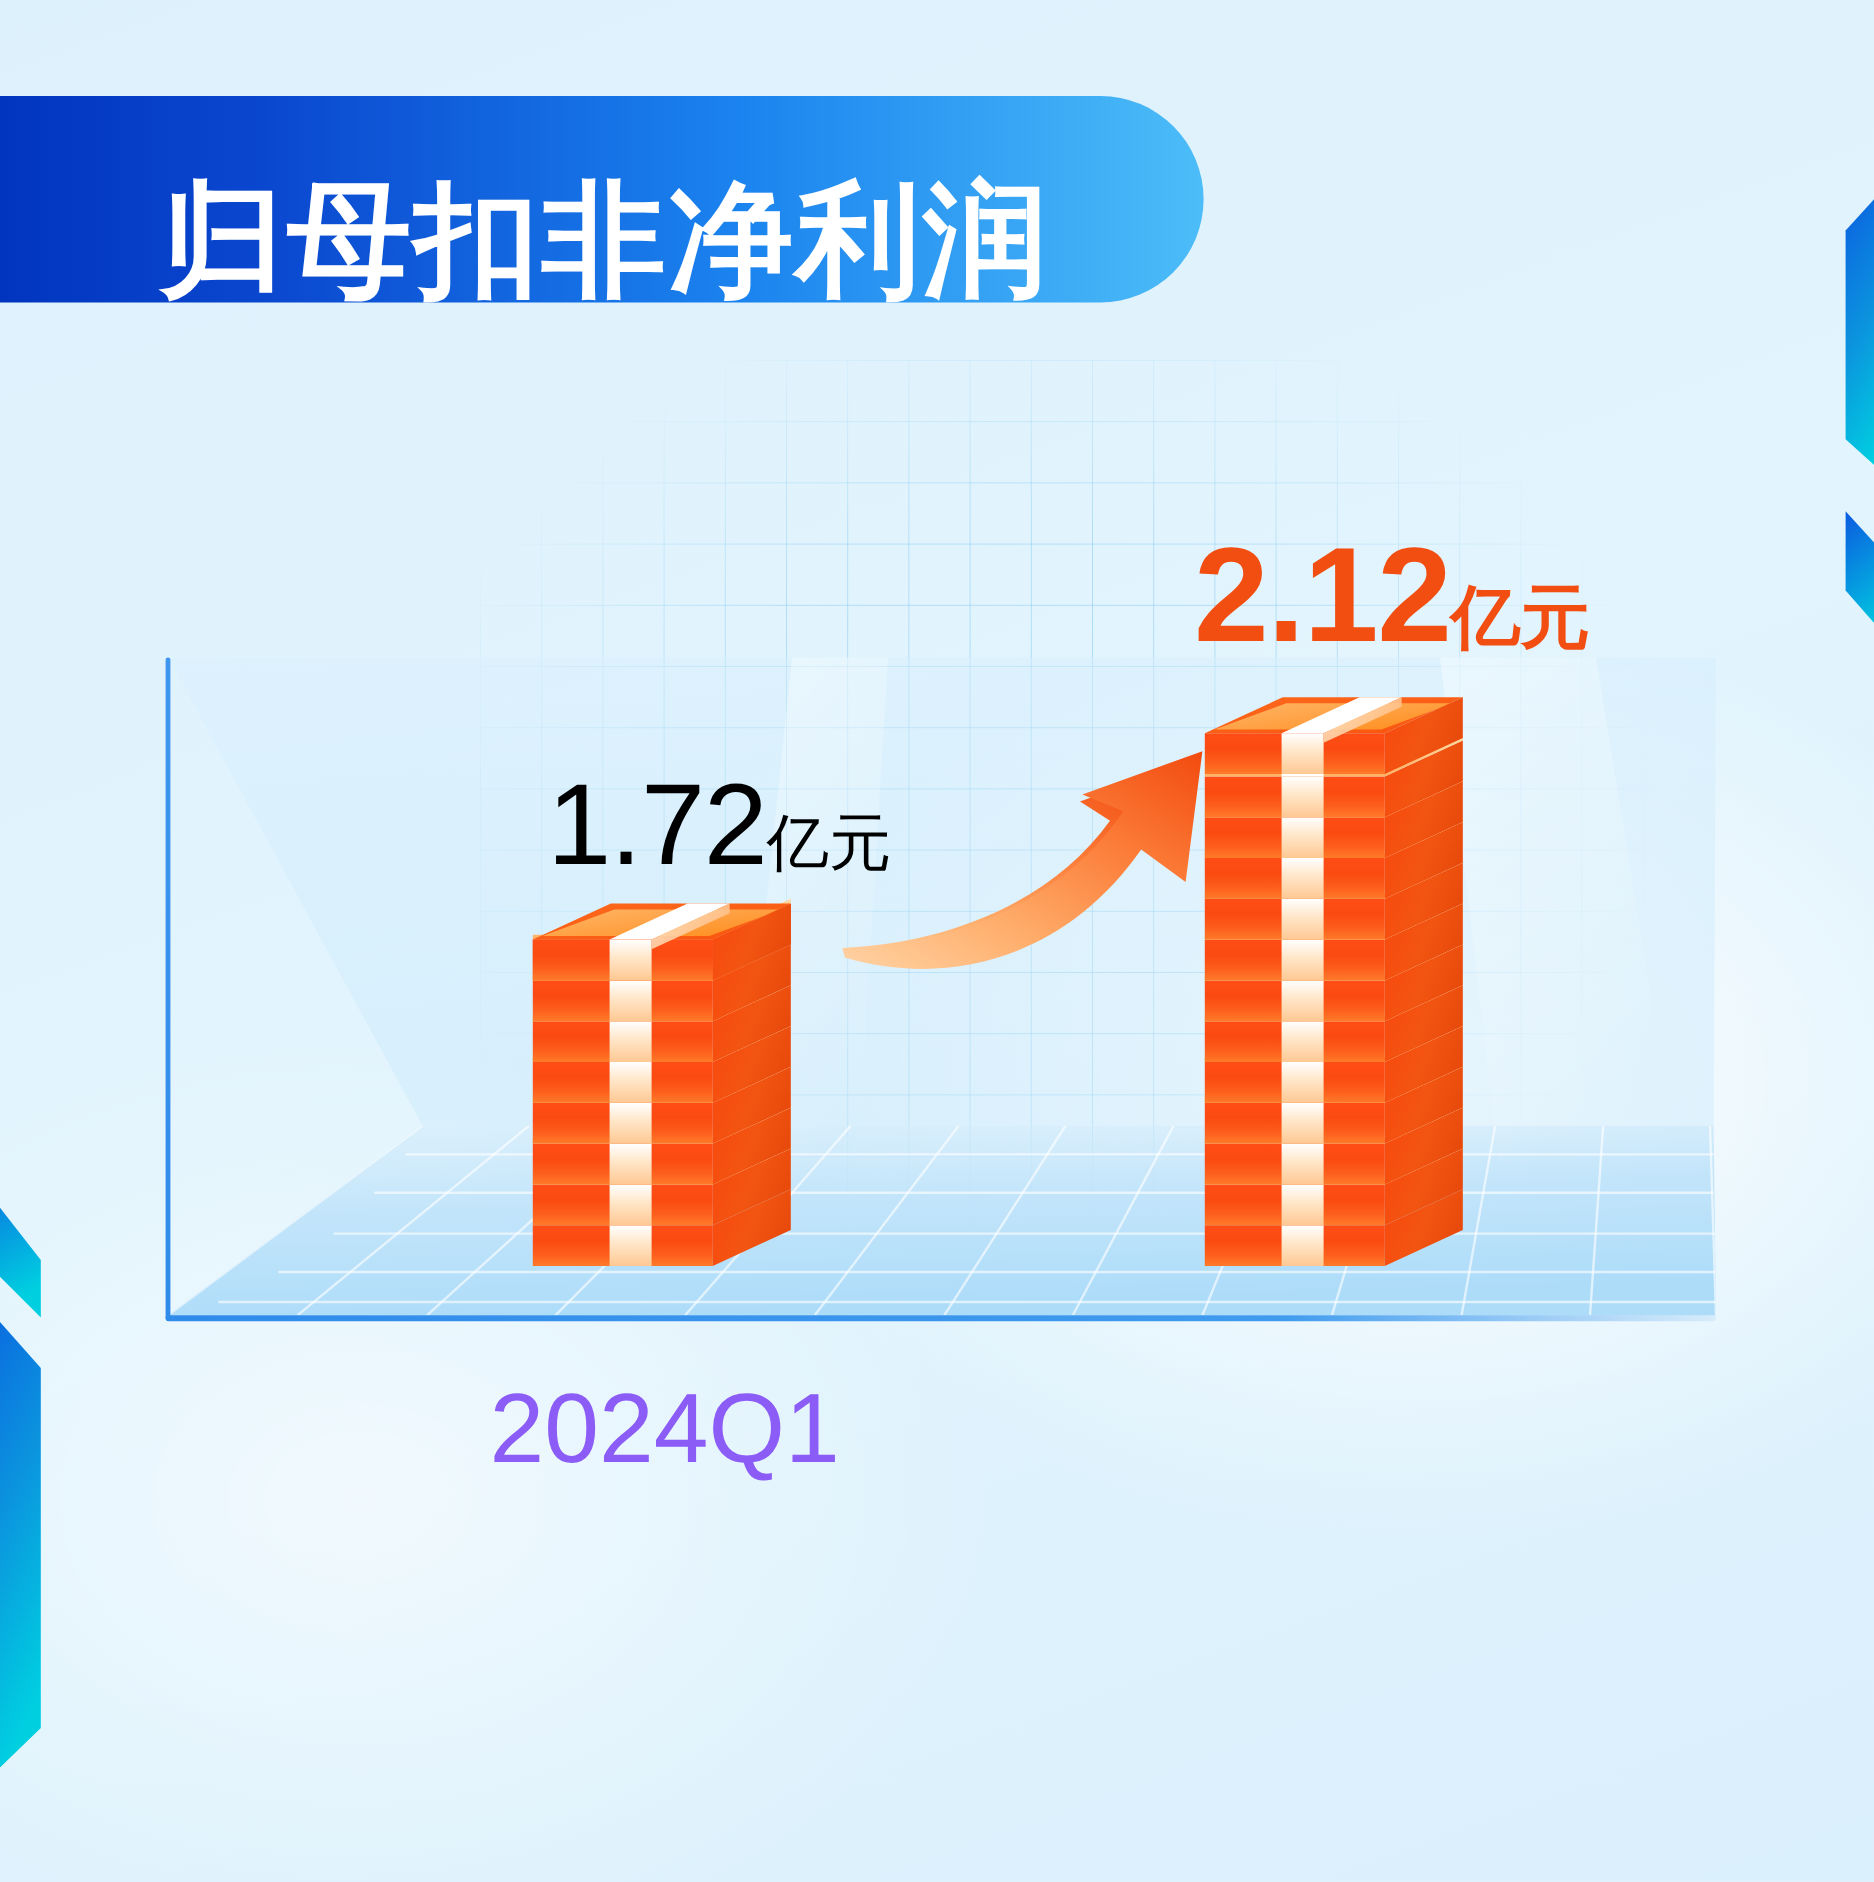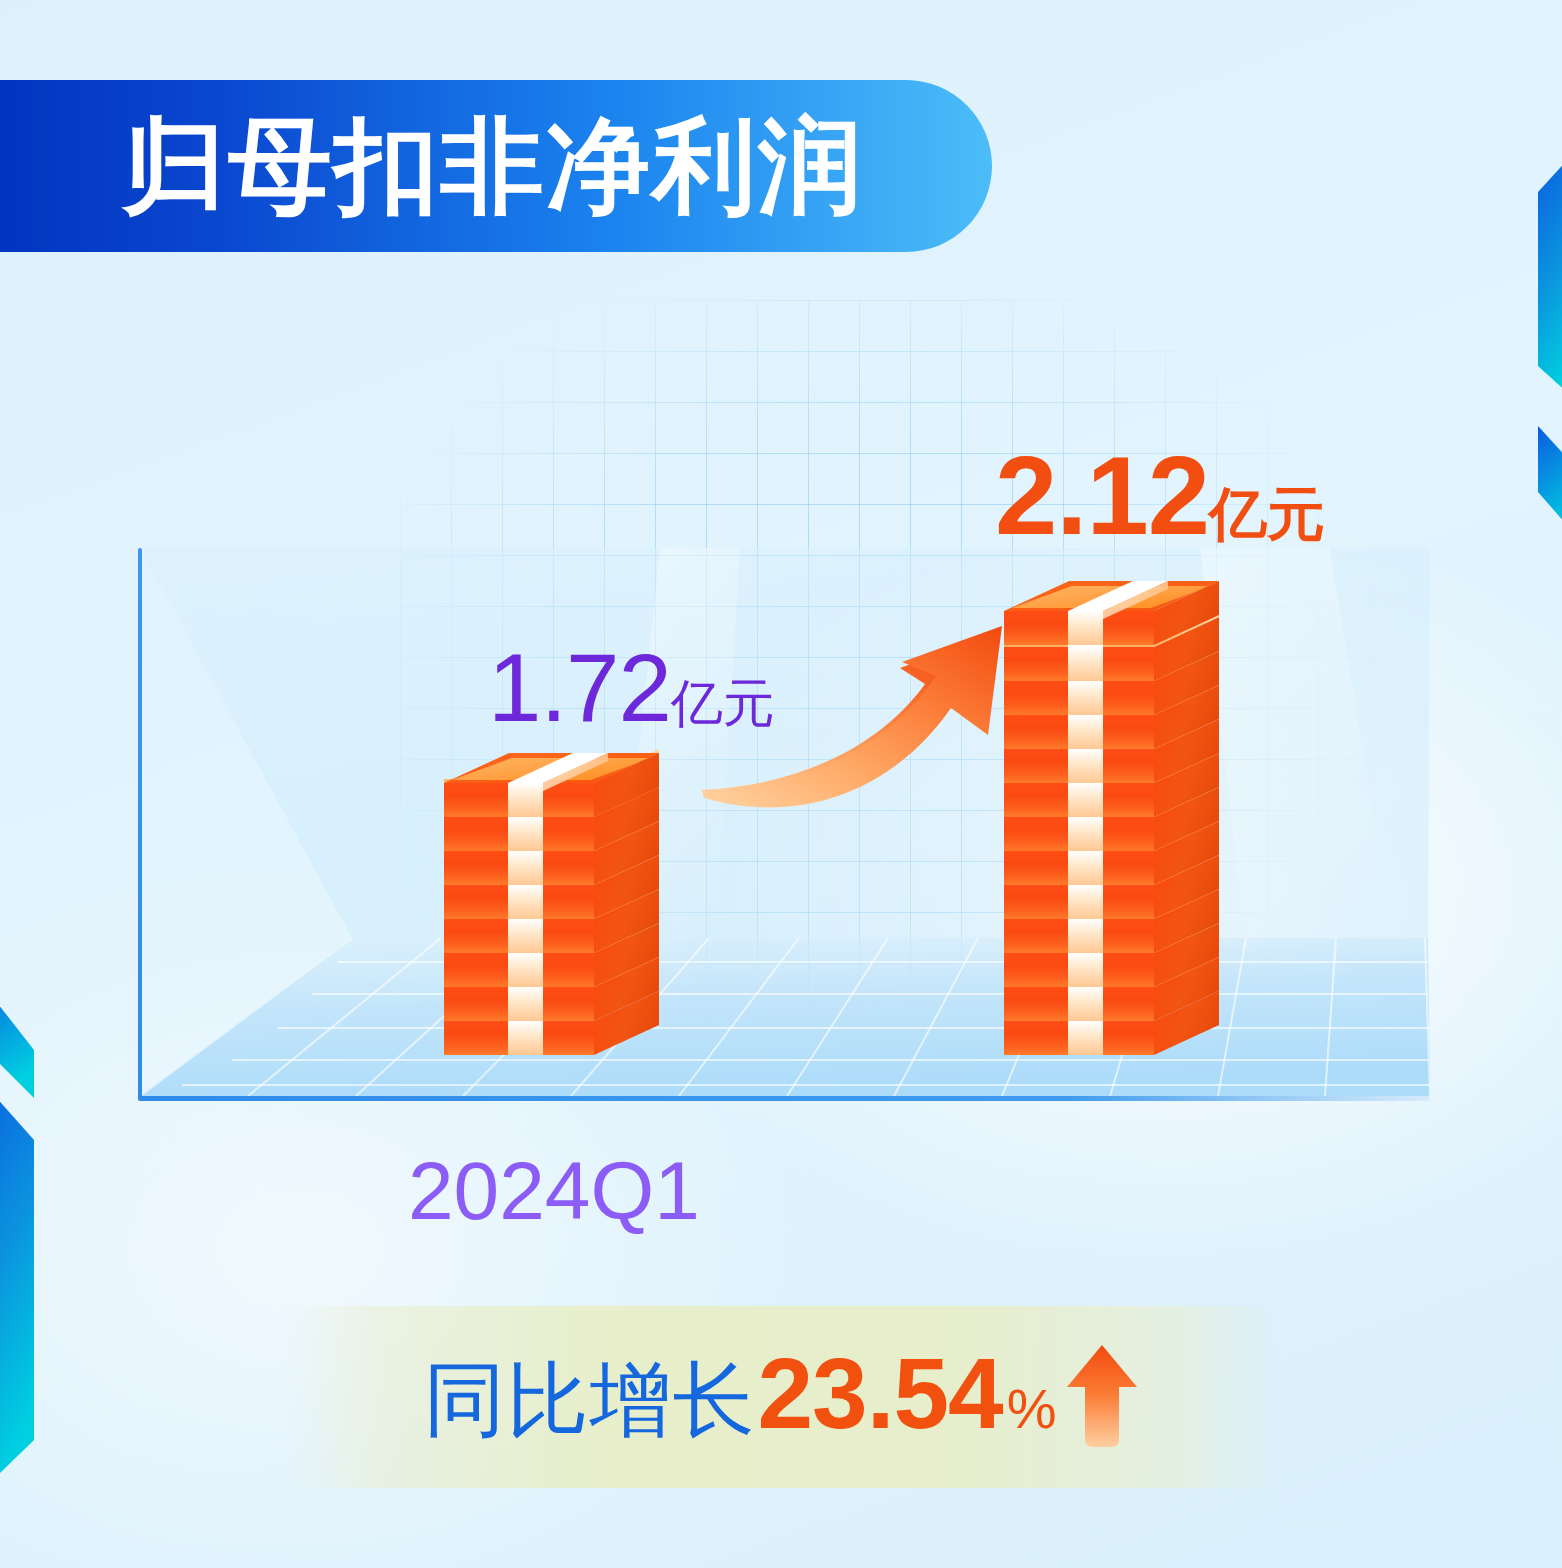--- a/index.html
+++ b/index.html
@@ -35,21 +35,21 @@
 
   
   .deco{position:absolute;}
   .deco svg{display:block;}
 
   
   .title-banner{
     position:absolute;left:0;top:80px;width:992px;height:172px;
     border-radius:0 86px 86px 0;
     background:linear-gradient(90deg,#0235bf 0%,#0a47cf 22%,#1b84ef 62%,#4cbdf8 100%);
-    display:flex;align-items:center;
+    display:flex;align-items:flex-end;padding-left:11px;
   }
   .title-text{
     color:#ffffff;font-size:104px;font-weight:bold;
     letter-spacing:2px;margin-left:122px;line-height:1;
     white-space:nowrap;
     font-family:"DejaVu Sans","Liberation Sans",sans-serif;
   }
 
   
   .chart{position:absolute;left:0;top:0;width:1562px;height:1568px;pointer-events:none;}
@@ -59,21 +59,21 @@
   .axis-h{position:absolute;left:138px;top:1096px;width:1292px;height:5px;
           background:linear-gradient(to right,#2f8bea 0%,#3f9bee 72%,rgba(120,180,235,.15) 100%);border-radius:2px;}
 
   
   .val-label{position:absolute;white-space:nowrap;line-height:1;}
   .val-num{font-size:96px;font-weight:500;letter-spacing:-1px;}
   .val-num.big{font-size:112px;font-weight:bold;}
   .val-unit{font-size:52px;font-weight:500;}
   .val-unit.big{font-size:58px;font-weight:bold;}
 
-  #label2024{left:488px;top:640px;color:#6d28d9;}
+  #label2024{left:456px;top:640px;color:#000000;}
   #label2025{left:995px;top:440px;color:#f24e12;}
 
   
   .cat-label{position:absolute;font-size:82px;line-height:1;white-space:nowrap;font-weight:400;}
   #cat2024{left:408px;top:1150px;color:#8b5cf6;}
   #cat2025{left:977px;top:1150px;color:#f2500f;}
 
   
   .growth-banner{
     position:absolute;left:282px;top:1306px;width:998px;height:182px;
@@ -439,33 +439,14 @@
 
   <div class="val-label" id="label2025">
     <span class="val-num big">2.12</span><span class="val-unit big">亿元</span>
   </div>
 
   <div class="cat-label" id="cat2024">2024Q1</div>
 
   <div class="axis-v"></div>
   <div class="axis-h"></div>
 
-  <div class="growth-banner">
-    <div class="growth-row">
-      <span class="growth-prefix">同比增长</span>
-      <span class="growth-value">23.54</span>
-      <span class="growth-pct">%</span>
-      <span class="growth-arrow">
-        <svg width="74" height="106" viewBox="0 0 74 106" xmlns="http://www.w3.org/2000/svg">
-          <defs>
-            <linearGradient id="upArrowGrad" x1="0" y1="0" x2="0" y2="1">
-              <stop offset="0%" stop-color="#f24a0f"></stop>
-              <stop offset="48%" stop-color="#fb7c35"></stop>
-              <stop offset="100%" stop-color="#ffcfa0"></stop>
-            </linearGradient>
-          </defs>
-          <path d="M 37 2 L 72 44 L 54 44 L 54 96 Q 54 104 46 104 L 28 104 Q 20 104 20 96 L 20 44 L 2 44 Z" fill="url(#upArrowGrad)"></path>
-        </svg>
-      </span>
-    </div>
-  </div>
 
 </div>
 
 </body></html>

